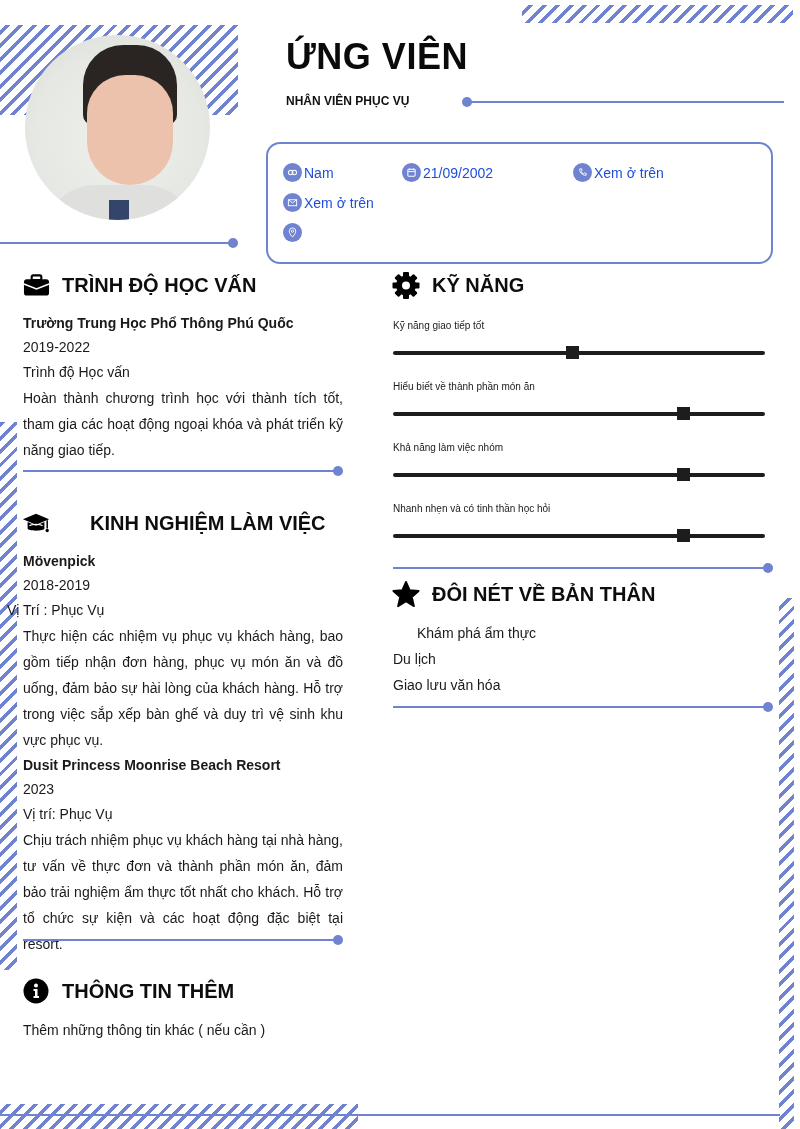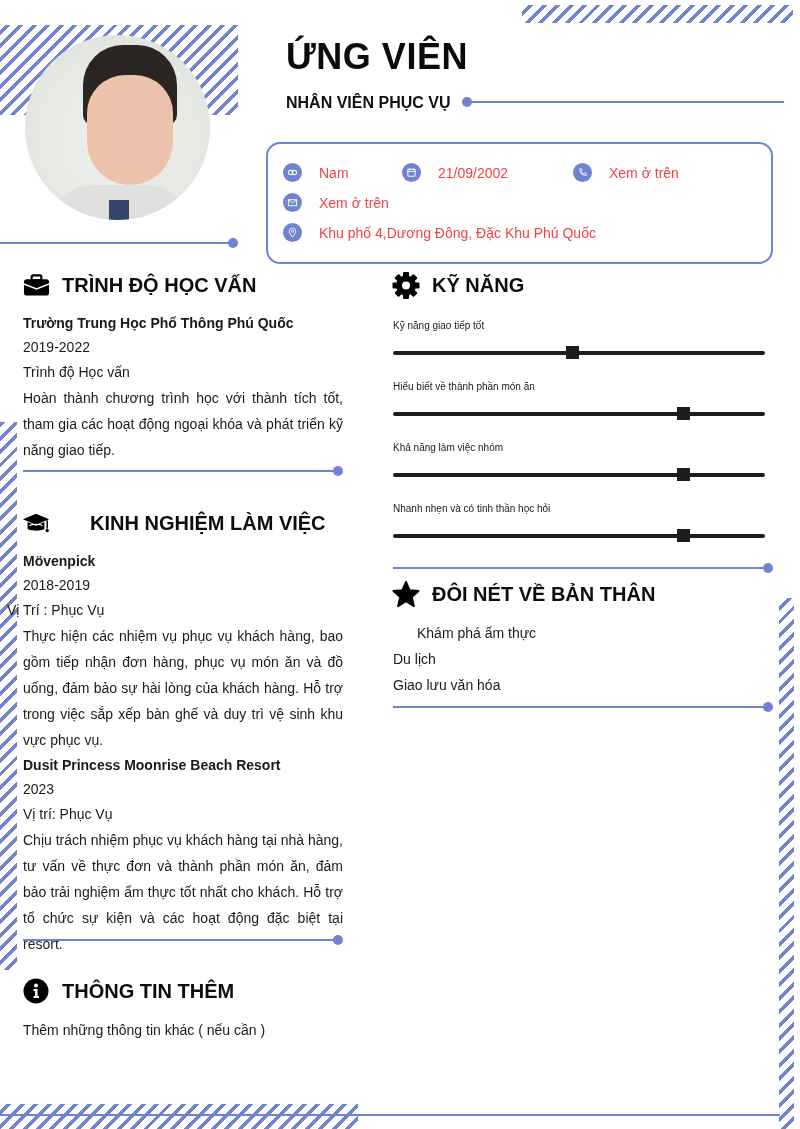--- a/index.html
+++ b/index.html
@@ -24,28 +24,28 @@
   }
   .photo .hair { position: absolute; left: 58px; top: 10px; width: 94px; height: 80px; background: #2a2522; border-radius: 40px 40px 10px 10px; }
   .photo .face { position: absolute; left: 62px; top: 40px; width: 86px; height: 110px; background: #edc2ac; border-radius: 40px 40px 45px 45px; }
   .photo .shirt { position: absolute; left: 20px; top: 150px; width: 150px; height: 60px; background: #dfe0de; border-radius: 50px 50px 0 0; }
   .photo .tie { position: absolute; left: 84px; top: 165px; width: 20px; height: 30px; background: #33456b; }
 
   .photo-line { position: absolute; left: 0; top: 242px; width: 232px; height: 2px; background: #7083d1; }
   .dot { position: absolute; width: 10px; height: 10px; border-radius: 50%; background: #7083d1; }
 
   .name { position: absolute; left: 286px; top: 36px; font-size: 36px; font-weight: 700; letter-spacing: 0.5px; color: #0a0a0a; }
-  .job-title { position: absolute; left: 286px; top: 94px; font-size: 16px; font-weight: 700; color: #111; }
+  .job-title { position: absolute; left: 286px; top: 94px; font-size: 12px; font-weight: 700; color: #111; }
   .job-line { position: absolute; left: 470px; top: 101px; width: 314px; height: 2px; background: #7083d1; }
 
   .info-box {
     position: absolute; left: 266px; top: 142px; width: 507px; height: 122px;
     border: 2px solid #7083d1; border-radius: 14px;
   }
-  .info-item { position: absolute; display: flex; align-items: center; gap: 17px; font-size: 14px; color: #ef4444; white-space: nowrap; justify-content: flex-end; }
+  .info-item { position: absolute; display: flex; align-items: center; gap: 2px; font-size: 14px; color: #1d4ed8; white-space: nowrap; justify-content: flex-end; }
   .info-icon { width: 19px; height: 19px; border-radius: 50%; background: #7083d1; display: flex; align-items: center; justify-content: center; }
   .info-icon svg { width: 11px; height: 11px; }
 
   .section-head { position: absolute; display: flex; align-items: center; gap: 12px; }
   .section-head .sicon { width: 28px; height: 28px; display: flex; align-items: center; justify-content: center; }
   .section-head .stitle { font-size: 20px; font-weight: 700; color: #0d0d0d; white-space: nowrap; }
 
   .text { position: absolute; font-size: 14px; color: #1a1a1a; line-height: 24px; }
   .bold { font-weight: 700; }
   .para { position: absolute; font-size: 14px; color: #1a1a1a; line-height: 26px; text-align: justify; width: 320px; }
@@ -119,21 +119,20 @@
   </span>
   <span>Xem ở trên</span>
 </div>
 <div class="info-item" style="left:283px; top:223px;">
   <span class="info-icon">
     <svg viewBox="0 0 12 12">
         <path d="M6 11 C3 7.5 2.5 6 2.5 4.5 A3.5 3.5 0 0 1 9.5 4.5 C9.5 6 9 7.5 6 11 Z" fill="none" stroke="#fff" stroke-width="1"></path>
         <circle cx="6" cy="4.6" r="1.2" fill="none" stroke="#fff" stroke-width="1"></circle>
       </svg>
   </span>
-  <span>Khu phố 4,Dương Đông, Đặc Khu Phú Quốc</span>
 </div>
 
 <div class="section-head" style="left:22px; top:271px;">
   <span class="sicon">
     <svg viewBox="0 0 28 24" width="27" height="24">
         <rect x="9" y="2" width="10" height="5" rx="1.5" fill="none" stroke="#000" stroke-width="2.2"></rect>
         <rect x="1" y="6" width="26" height="17" rx="3" fill="#000"></rect>
         <path d="M1 11 L14 16 L27 11" fill="none" stroke="#fff" stroke-width="1.6"></path>
       </svg>
   </span>

